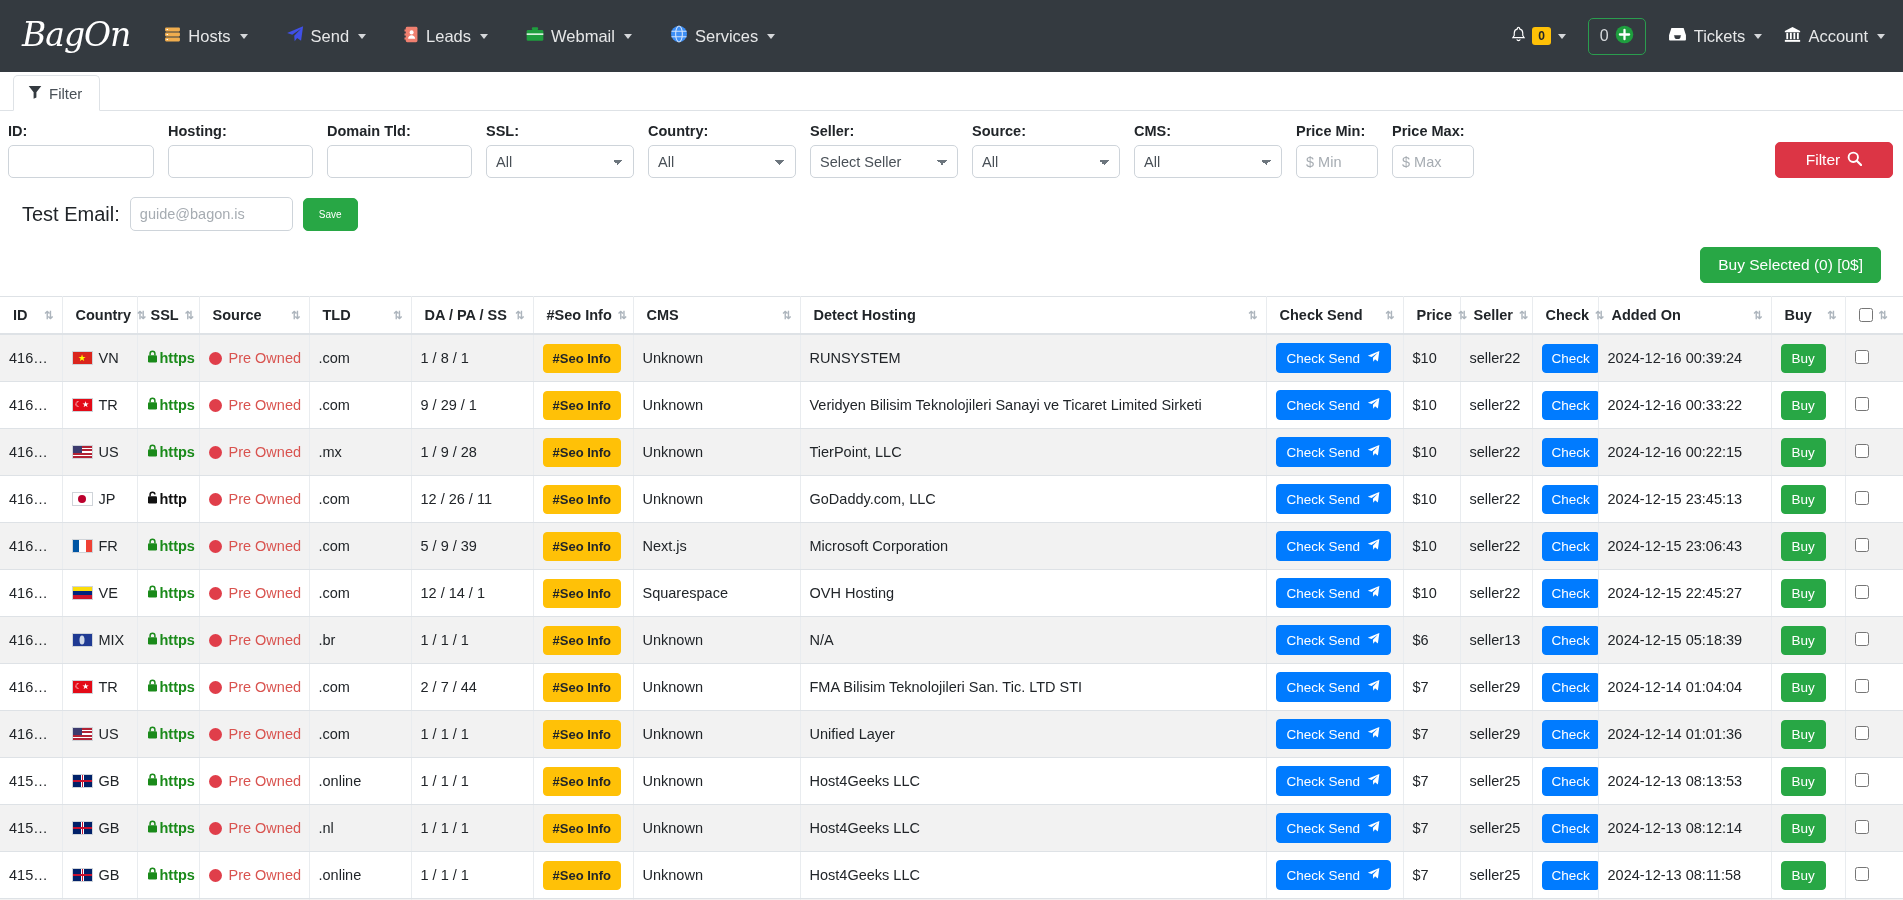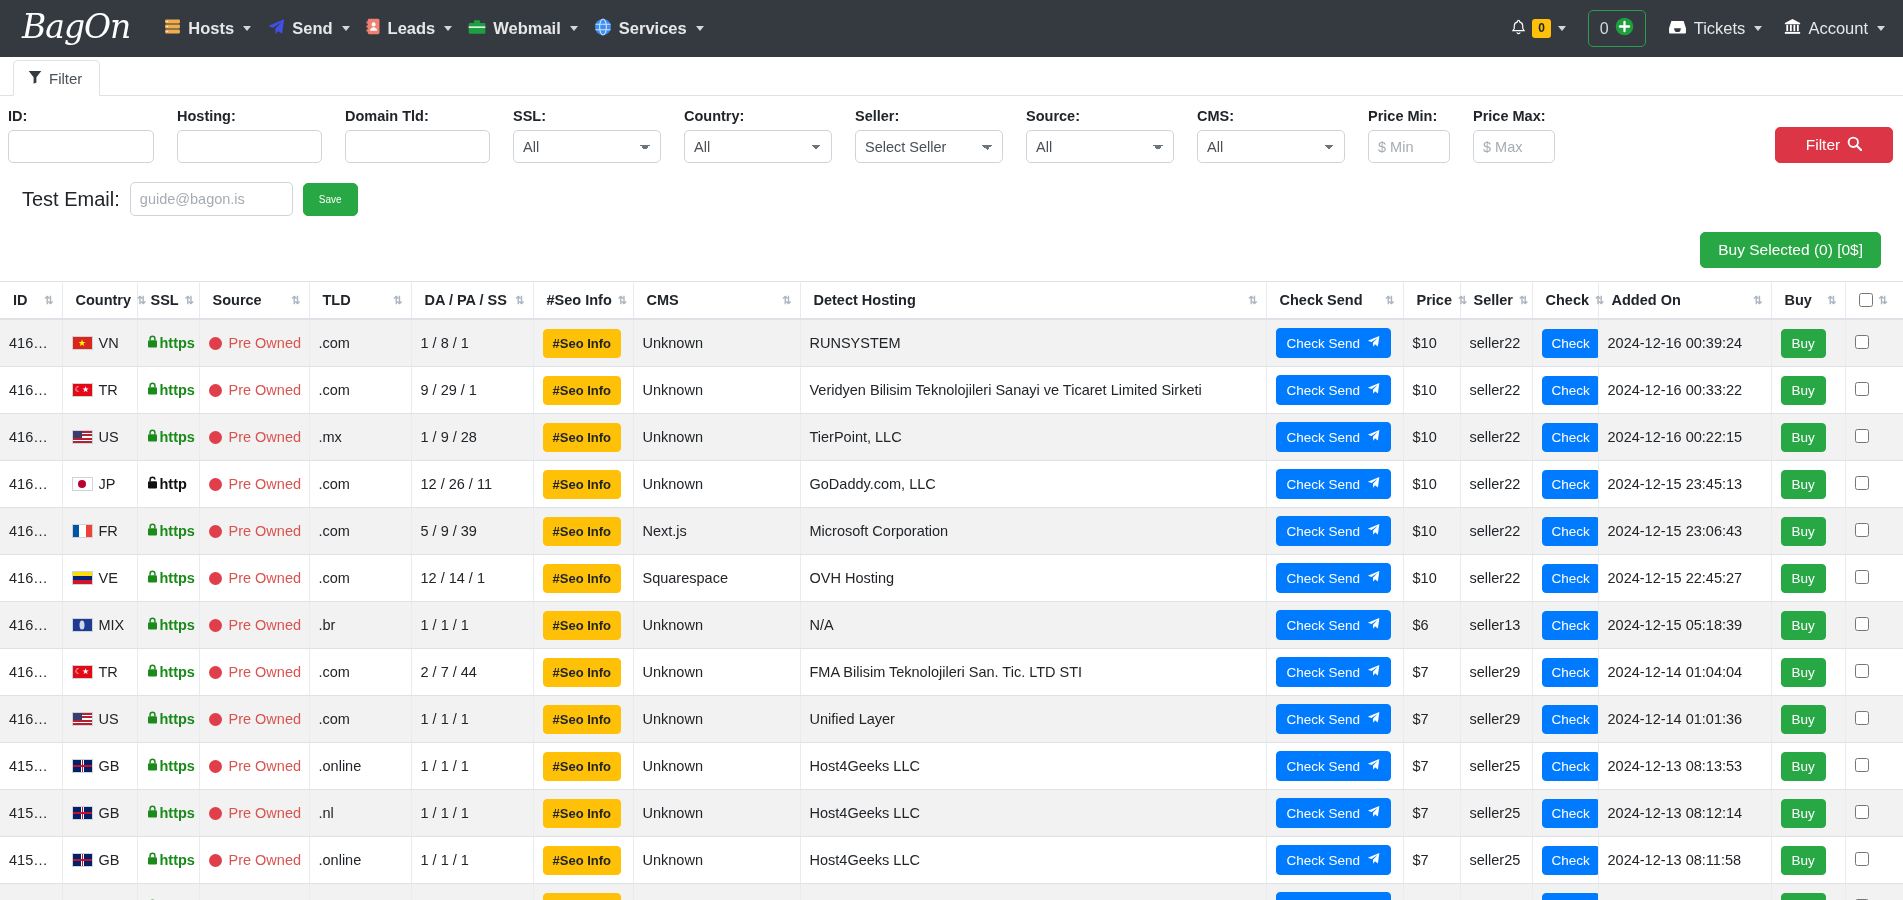--- a/index.html
+++ b/index.html
@@ -9,39 +9,39 @@
     width: 1903px; height: 900px;
     overflow: hidden;
     background: #ffffff;
     font-family: "Liberation Sans", sans-serif;
     font-size: 14px;
     color: #212529;
   }
 
   
   .navbar {
-    height: 57px;
+    height: 72px;
     background: #343a40;
     display: flex;
     align-items: center;
     padding: 0 18px 0 22px;
     color: #ffffff;
   }
   .brand {
     font-family: "DejaVu Serif", serif;
     font-style: italic;
     font-size: 33px;
     color: #ffffff;
     letter-spacing: -1px;
     margin-right: 34px;
     line-height: 1;
     padding-bottom: 4px;
     white-space: nowrap;
   }
-  .nav-items { display: flex; align-items: center; gap: 16px; font-weight: bold; }
+  .nav-items { display: flex; align-items: center; gap: 38px; }
   .nav-item {
     display: flex; align-items: center; gap: 7px;
     color: #e6e7e8;
     font-size: 16.5px;
     cursor: pointer;
     white-space: nowrap;
   }
   .caret {
     width: 0; height: 0;
     border-left: 4.5px solid transparent;
@@ -92,21 +92,21 @@
     background: #fff;
     cursor: pointer;
   }
 
   
   .filter-area { padding: 12px 0 0 0; position: relative; }
   .filter-row {
     display: flex;
     align-items: flex-start;
     padding: 0 10px 0 8px;
-    gap: 13px;
+    gap: 4px;
   }
   .fgroup { padding-right: 10px; }
   .flabel {
     font-weight: bold;
     font-size: 14.5px;
     display: block;
     margin-bottom: 6px;
     color: #212529;
     white-space: nowrap;
   }

